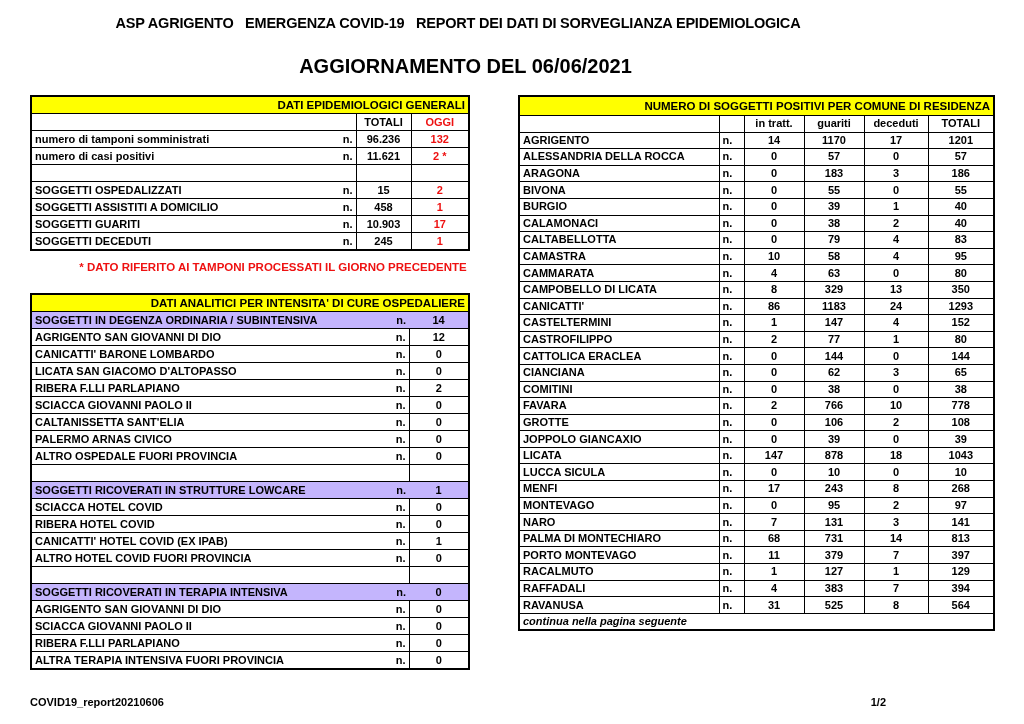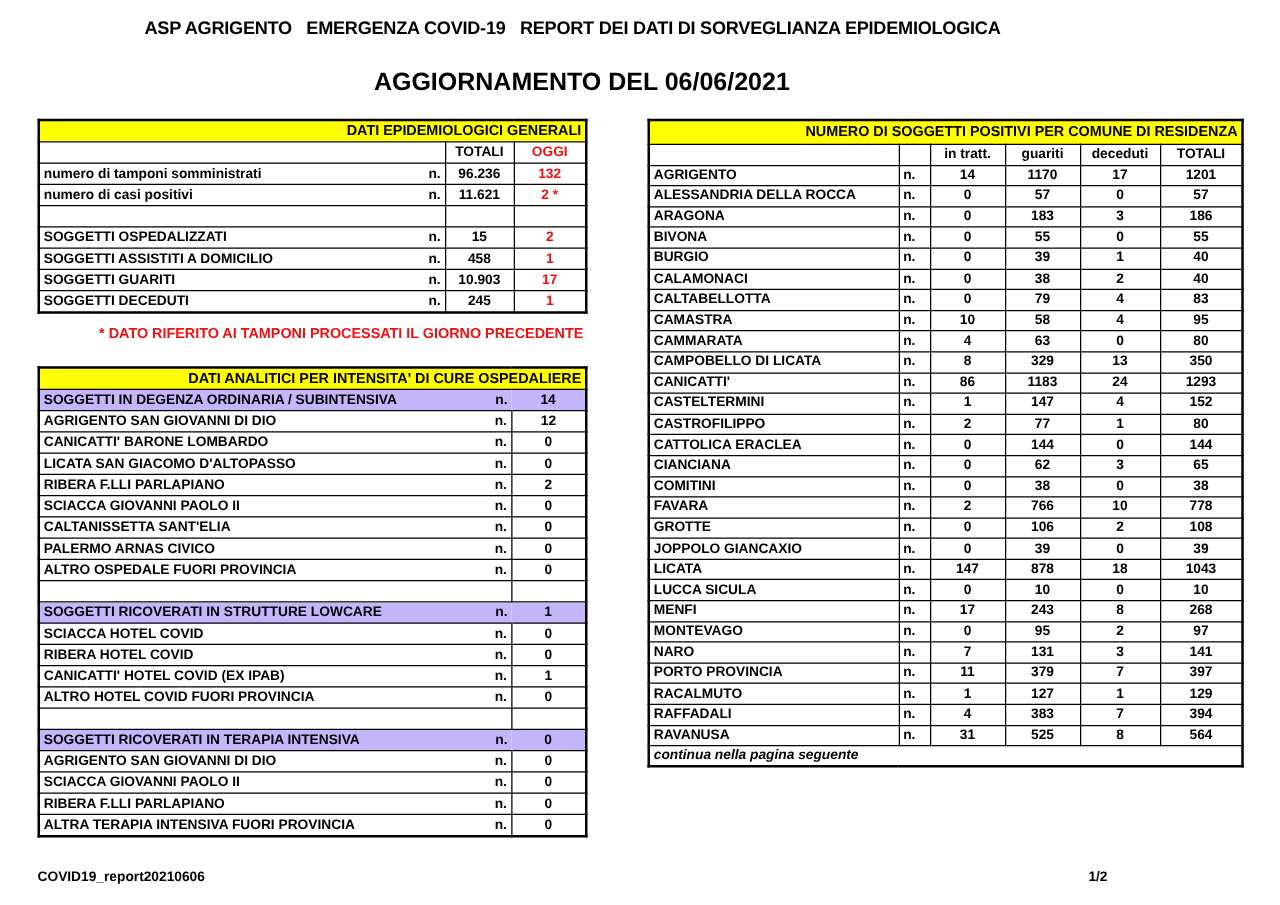--- a/index.html
+++ b/index.html
@@ -503,23 +503,31 @@
 
         <tr>
           <td>NARO</td>
           <td>n.</td>
           <td class="num-cell">7</td>
           <td class="num-cell">131</td>
           <td class="num-cell">3</td>
           <td class="num-cell">141</td>
         </tr>
 
-
-        <tr>
-          <td>PORTO PROVINCIA</td>
+        <tr>
+          <td>PALMA DI MONTECHIARO</td>
+          <td>n.</td>
+          <td class="num-cell">68</td>
+          <td class="num-cell">731</td>
+          <td class="num-cell">14</td>
+          <td class="num-cell">813</td>
+        </tr>
+
+        <tr>
+          <td>PORTO MONTEVAGO</td>
           <td>n.</td>
           <td class="num-cell">11</td>
           <td class="num-cell">379</td>
           <td class="num-cell">7</td>
           <td class="num-cell">397</td>
         </tr>
 
         <tr>
           <td>RACALMUTO</td>
           <td>n.</td>

